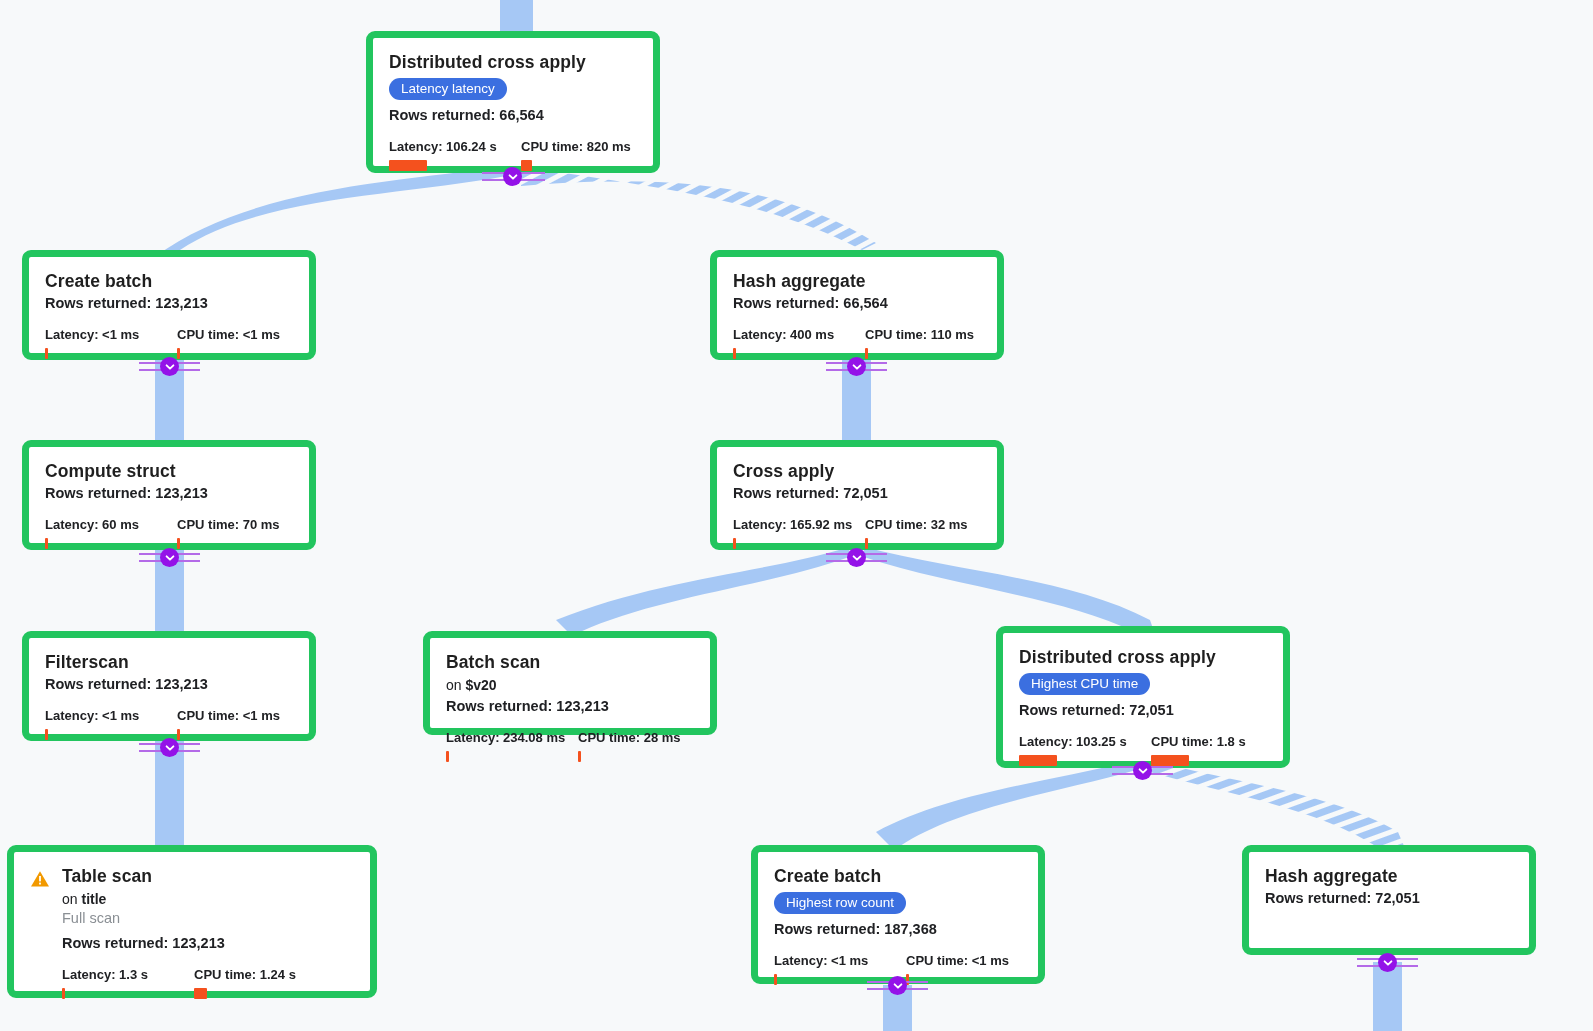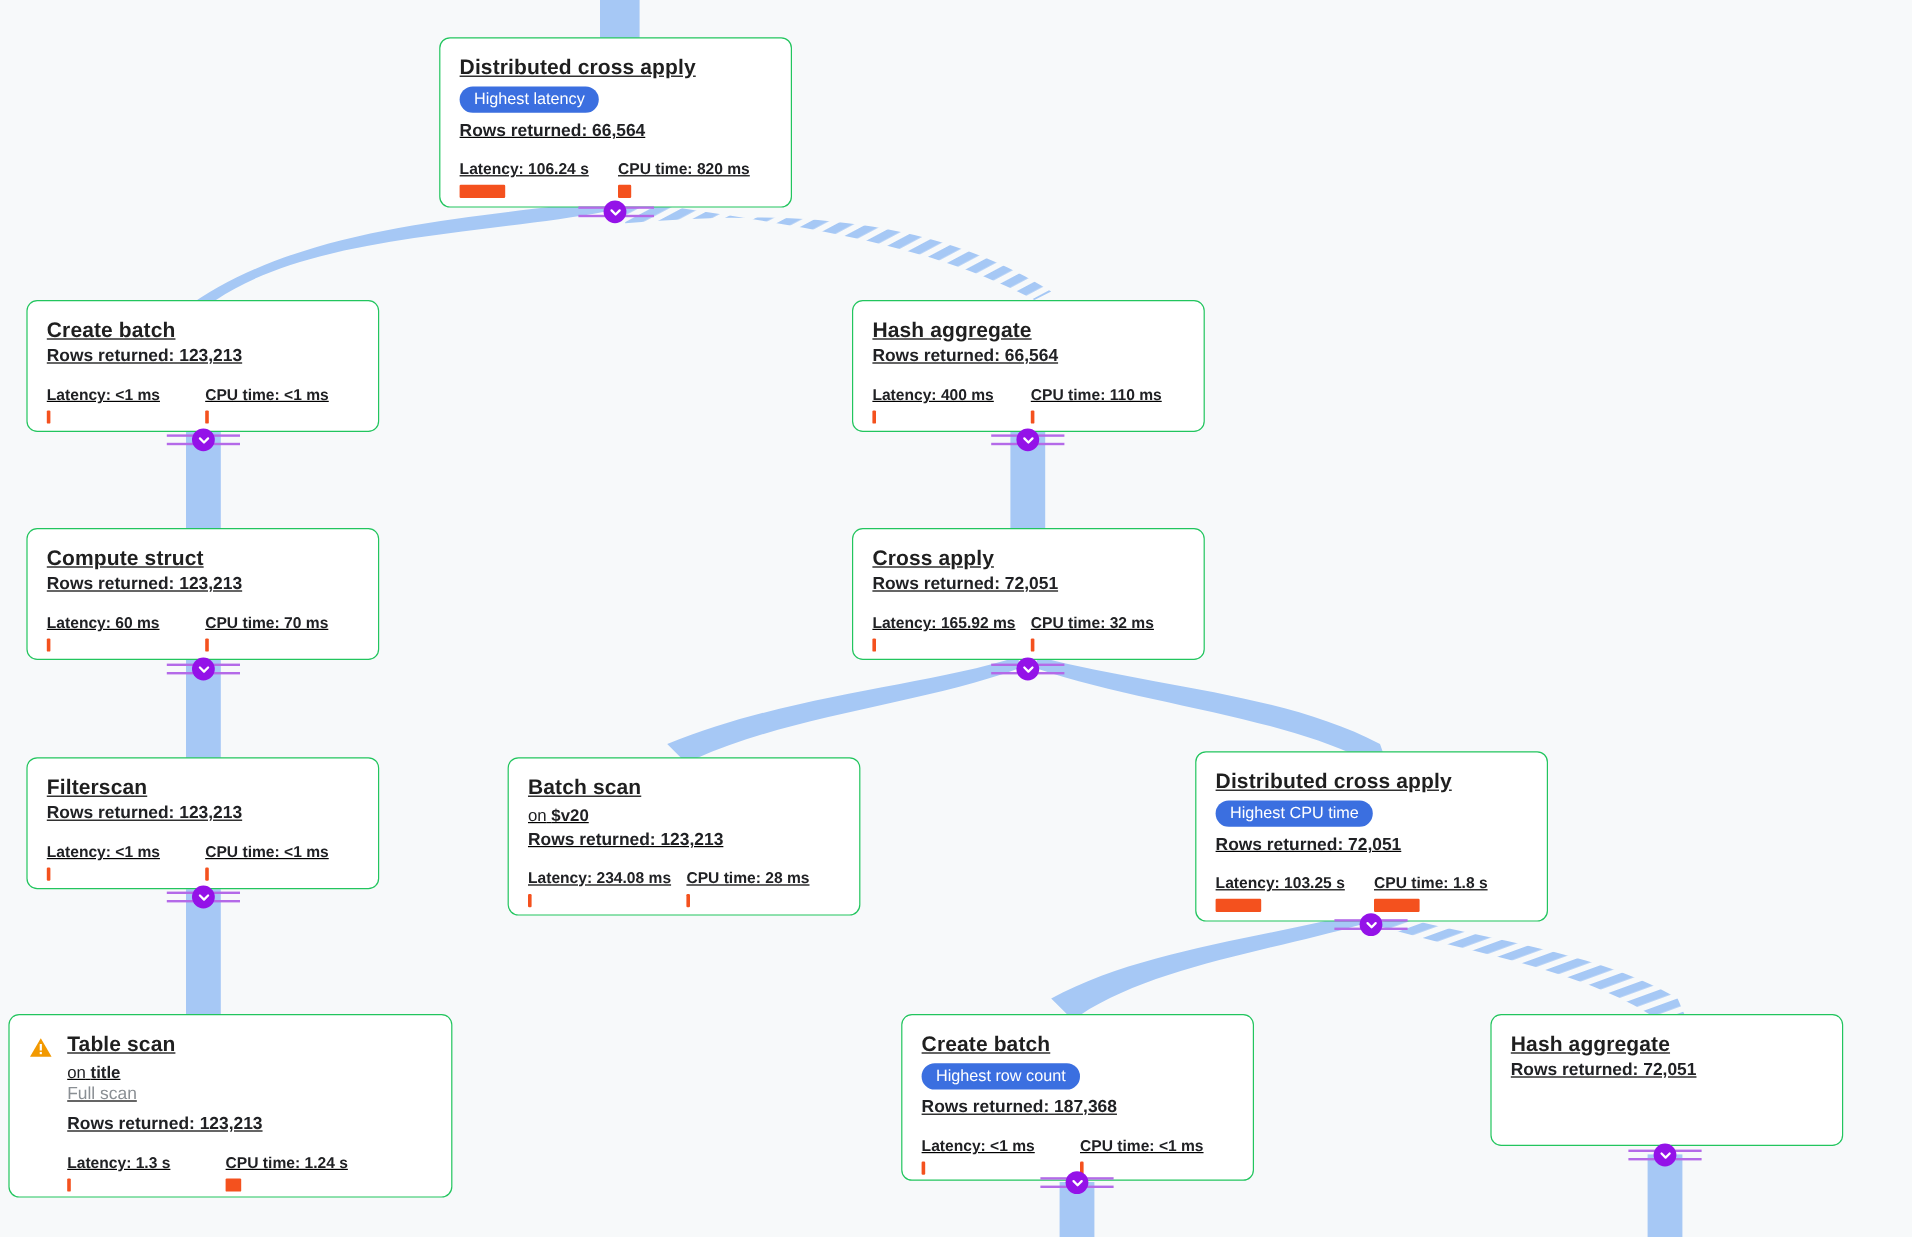--- a/index.html
+++ b/index.html
@@ -29,25 +29,24 @@
     top: 0;
     width: 1593px;
     height: 1031px;
     pointer-events: none;
   }
 
   .node {
     position: absolute;
     box-sizing: border-box;
     background: #ffffff;
-    border: 1px solid #22c55e;
+    border: 7px solid #22c55e;
     border-radius: 9px;
     padding: 14px 16px 8px 16px;
     box-shadow: 0 0 0 0 rgba(0,0,0,0);
-    text-decoration: underline;
   }
 
   .node-inner {
     display: flex;
     flex-direction: row;
     align-items: flex-start;
   }
 
   .warn-icon {
     flex: 0 0 auto;
@@ -226,21 +225,21 @@
              C 1320,808 1226,794 1150,772 Z" fill="url(#hatch2)"></path>
 
     <rect x="883" y="985" width="29" height="46" fill="#a6c8f5"></rect>
     <rect x="1373" y="962" width="29" height="69" fill="#a6c8f5"></rect>
   </svg>
 
   <div class="node" style="left:366px; top:31px; width:294px; height:142px;">
     <div class="node-inner">
       <div class="node-body">
         <div class="node-title">Distributed cross apply</div>
-        <div class="badge">Highest latency</div>
+        <div class="badge">Latency latency</div>
         <div class="rows">Rows returned: 66,564</div>
         <div class="metrics">
           <div class="metric m-latency" style="width:132px;">
             <div class="metric-label">Latency: 106.24 s</div>
             <div class="metric-bar" style="width:38px;"></div>
           </div>
           <div class="metric m-cpu">
             <div class="metric-label">CPU time: 820 ms</div>
             <div class="metric-bar" style="width:11px;"></div>
           </div>
@@ -337,21 +336,21 @@
           </div>
           <div class="metric m-cpu">
             <div class="metric-label">CPU time: &lt;1 ms</div>
             <div class="metric-bar" style="width:3px;"></div>
           </div>
         </div>
       </div>
     </div>
   </div>
 
-  <div class="node" style="left:423px; top:631px; width:294px; height:132px;">
+  <div class="node" style="left:423px; top:631px; width:294px; height:104px;">
     <div class="node-inner">
       <div class="node-body">
         <div class="node-title">Batch scan</div>
         <div class="sub-on">
           <span>on</span>
           <b>$v20</b>
         </div>
         <div class="rows" style="margin-top:1px;">Rows returned: 123,213</div>
         <div class="metrics">
           <div class="metric m-latency" style="width:132px;">

